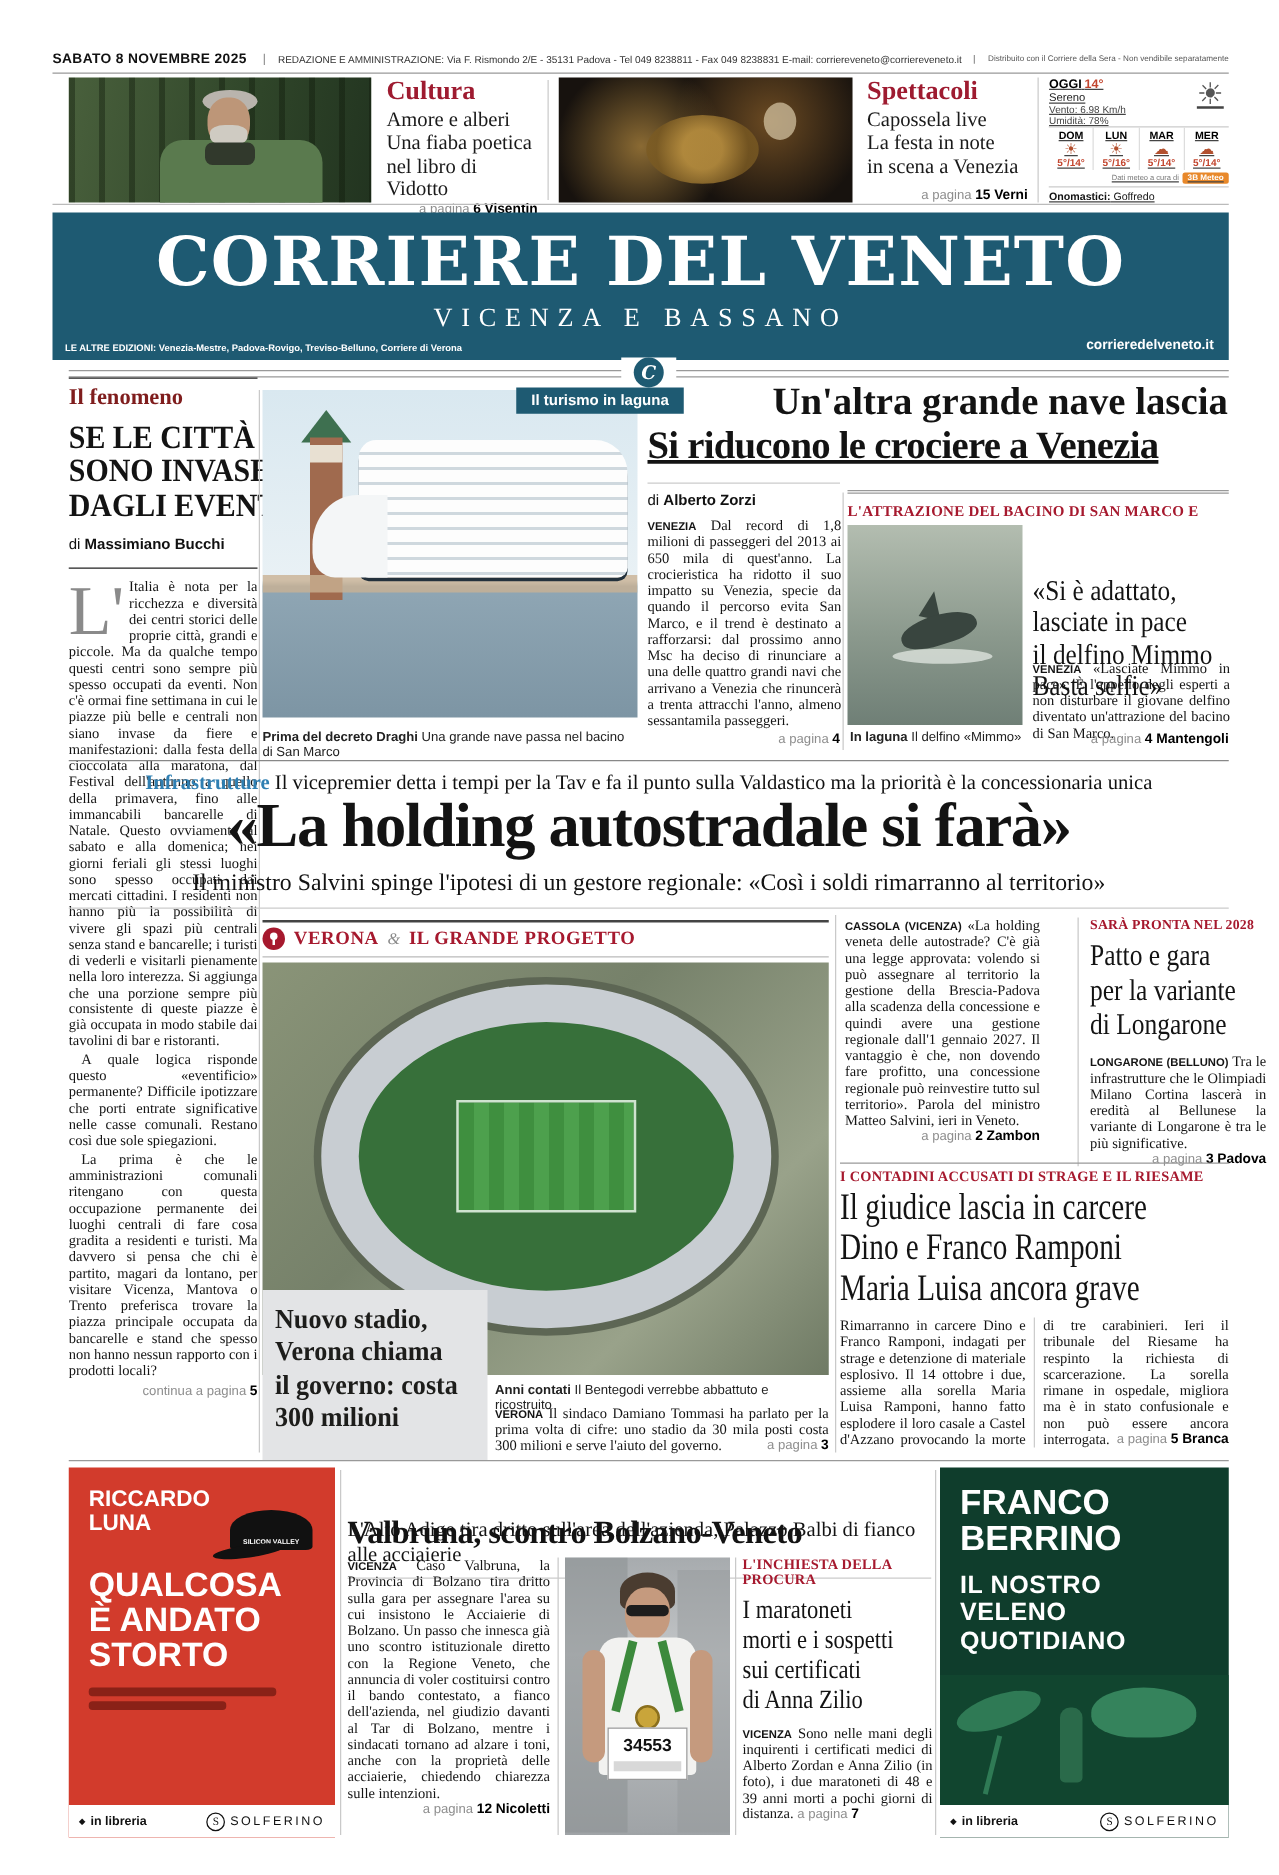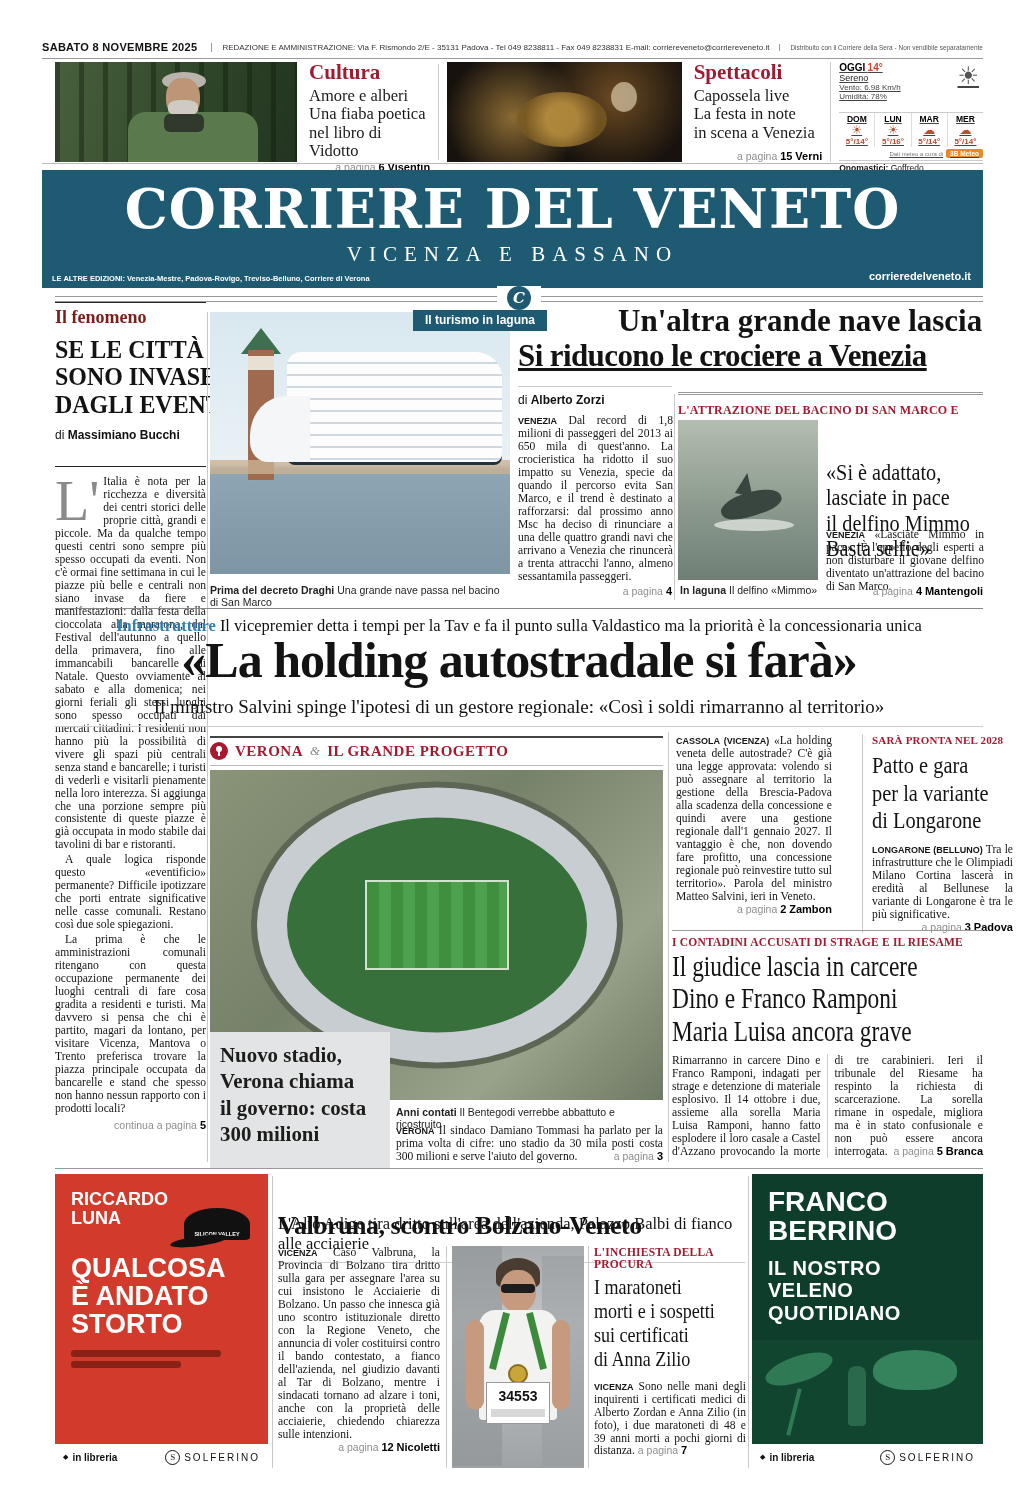--- a/index.html
+++ b/index.html
@@ -25,21 +25,21 @@
   .pagref b{color:#000;font-size:11px;}
   .p-text .pagref{margin-top:auto;text-align:right;}
   
   .weather{width:152px;font-family:"Liberation Sans",sans-serif;padding-left:8px;border-left:1px solid #ccc;
            display:flex;flex-direction:column;font-size:8px;color:#444;text-decoration:underline;}
   .w-top{display:flex;}
   .w-oggi{font-weight:bold;font-size:10px;color:#000;}
   .w-temp{color:#c2452e;font-weight:bold;}
   .w-cond{font-size:9px;color:#222;}
   .w-sun{margin-left:auto;font-size:24px;color:#555;line-height:1;padding:2px 4px 0 0;}
-  .w-days{display:flex;border-top:1px solid #ccc;margin-top:11px;}
+  .w-days{display:flex;border-top:1px solid #ccc;margin-top:0;}
   .w-day{flex:1;text-align:center;border-right:1px solid #ddd;padding:1px 0;}
   .w-day:last-child{border-right:none;}
   .w-dname{font-weight:bold;font-size:8.5px;color:#000;}
   .w-dicon{font-size:12px;color:#b3502f;line-height:1.1;}
   .w-dtemp{font-size:8px;font-weight:bold;color:#c2452e;}
   .w-credit{display:flex;justify-content:flex-end;align-items:center;gap:3px;font-size:6px;color:#777;margin-top:2px;}
   .w-badge{background:#e8882a;color:#fff;font-size:6.5px;font-weight:bold;padding:1px 4px;border-radius:2px;}
   .w-ono{border-top:1px solid #ccc;margin-top:2px;padding-top:2px;font-size:8.5px;color:#111;}
   .w-ono b{font-weight:bold;}
   
@@ -225,21 +225,21 @@
       </span>
   </div>
 
   <div class="abs" style="left:55px;top:302px;width:151px;">
     <div style="border-top:1px solid #222;padding-top:4px;font-size:18px;font-weight:bold;color:#7f1d1d;">Il fenomeno</div>
     <div class="hl" style="font-weight:bold;font-size:26px;line-height:1.05;margin-top:8px;">
       <span class="cline" style="transform:scaleX(.92);">SE LE CITTÀ</span>
       <span class="cline" style="transform:scaleX(.92);">SONO INVASE</span>
       <span class="cline" style="transform:scaleX(.92);">DAGLI EVENTI</span>
     </div>
-    <div style="font-family:'Liberation Sans',sans-serif;font-size:12px;margin:10px 0 8px;border-bottom:1px solid #222;padding-bottom:24px;">
+    <div style="font-family:'Liberation Sans',sans-serif;font-size:12px;margin:10px 0 8px;border-bottom:1px solid #222;padding-bottom:12px;">
       <span>di </span><b>Massimiano Bucchi</b>
     </div>
     <div style="height:700px;overflow:hidden;">
       <div class="body">
         <span style="float:left;font-size:56px;line-height:.8;color:#8a8a8a;padding:4px 4px 0 0;font-family:'Liberation Serif',serif;">L'</span>
         <span>Italia è nota per la ricchezza e diversità dei centri storici delle proprie città, grandi e piccole. Ma da qualche tempo questi centri sono sempre più spesso occupati da eventi. Non c'è ormai fine settimana in cui le piazze più belle e centrali non siano invase da fiere e manifestazioni: dalla festa della cioccolata alla maratona, dal Festival dell'autunno a quello della primavera, fino alle immancabili bancarelle di Natale. Questo ovviamente al sabato e alla domenica; nei giorni feriali gli stessi luoghi sono spesso occupati dai mercati cittadini. I residenti non hanno più la possibilità di vivere gli spazi più centrali senza stand e bancarelle; i turisti di vederli e visitarli pienamente nella loro interezza. Si aggiunga che una porzione sempre più consistente di queste piazze è già occupata in modo stabile dai tavolini di bar e ristoranti.</span>
       </div>
       <div class="body" style="text-indent:10px;margin-top:2px;">A quale logica risponde questo «eventificio» permanente? Difficile ipotizzare che porti entrate significative nelle casse comunali. Restano così due sole spiegazioni.</div>
       <div class="body" style="text-indent:10px;margin-top:2px;">La prima è che le amministrazioni comunali ritengano con questa occupazione permanente dei luoghi centrali di fare cosa gradita a residenti e turisti. Ma davvero si pensa che chi è partito, magari da lontano, per visitare Vicenza, Mantova o Trento preferisca trovare la piazza principale occupata da bancarelle e stand che spesso non hanno nessun rapporto con i prodotti locali?</div>
       <div class="pagref" style="text-align:right;margin-top:4px;">

